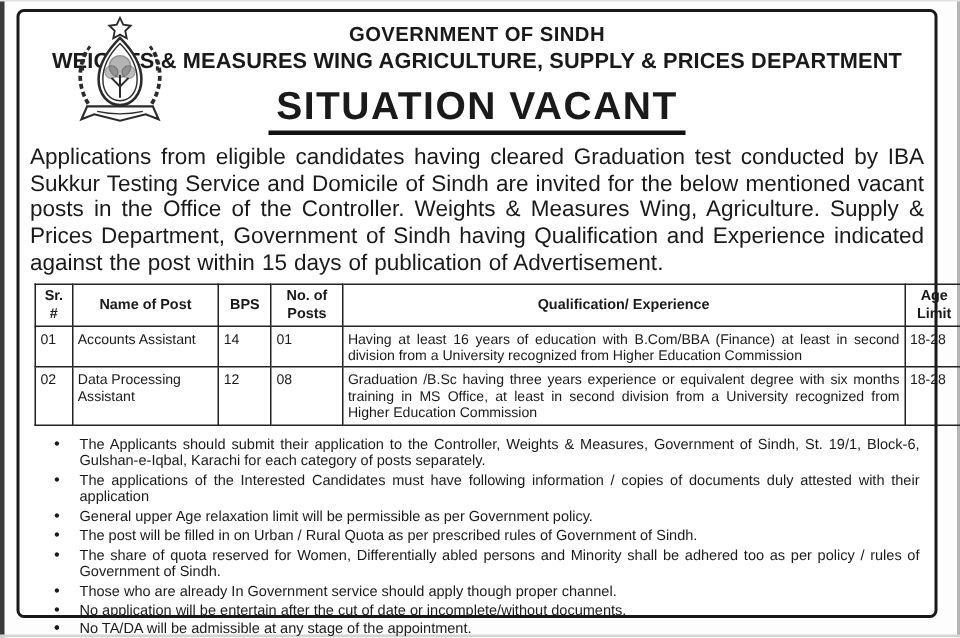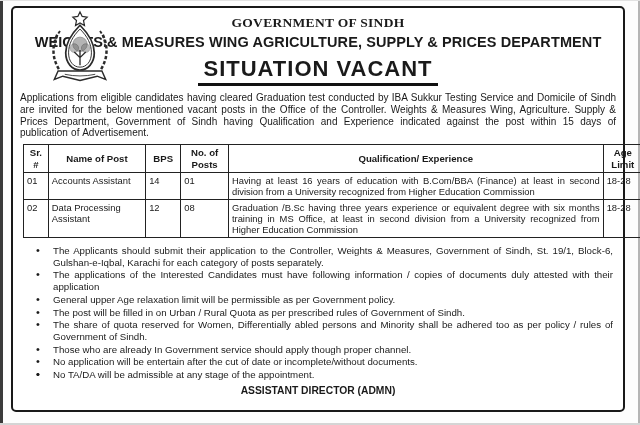--- a/index.html
+++ b/index.html
@@ -23,34 +23,34 @@
     width: 614px; height: 406px;
     border: 2px solid #191919;
     border-radius: 5px;
     background: #ffffff;
   }
 
   
   .hdr { position: relative; text-align: center; padding-top: 7px; }
   .emblem { position: absolute; left: 28px; top: 2px; width: 78px; height: 80px; }
   .emblem svg { width: 100%; height: 100%; }
-  .gov-line  { font-size: 13.5px; font-weight: 700; letter-spacing: .3px; font-family: Liberation Serif, serif; }
+  .gov-line  { font-size: 13.5px; font-weight: 700; letter-spacing: .3px; }
   .dept-line { font-size: 14.5px; font-weight: 700; letter-spacing: .1px; margin-top: 3px; }
   .vacant-line { margin-top: 6px; }
   .vacant-line span {
     display: inline-block;
-    font-size: 22px; font-weight: 700; letter-spacing: 1px;
+    font-size: 26px; font-weight: 700; letter-spacing: 1px;
     border-bottom: 3px solid #111;
     padding: 0 5px 1px 5px;
   }
 
   
   .intro {
     margin: 6px 7px 0 7px;
-    font-size: 10px; line-height: 1.18;
+    font-size: 15px; line-height: 1.18;
     text-align: justify;
     word-spacing: .5px;
   }
 
   
   table.posts {
     margin: 5px 0 0 10px;
     width: 620px;
     border-collapse: collapse;
     font-size: 9.4px; line-height: 1.18;

